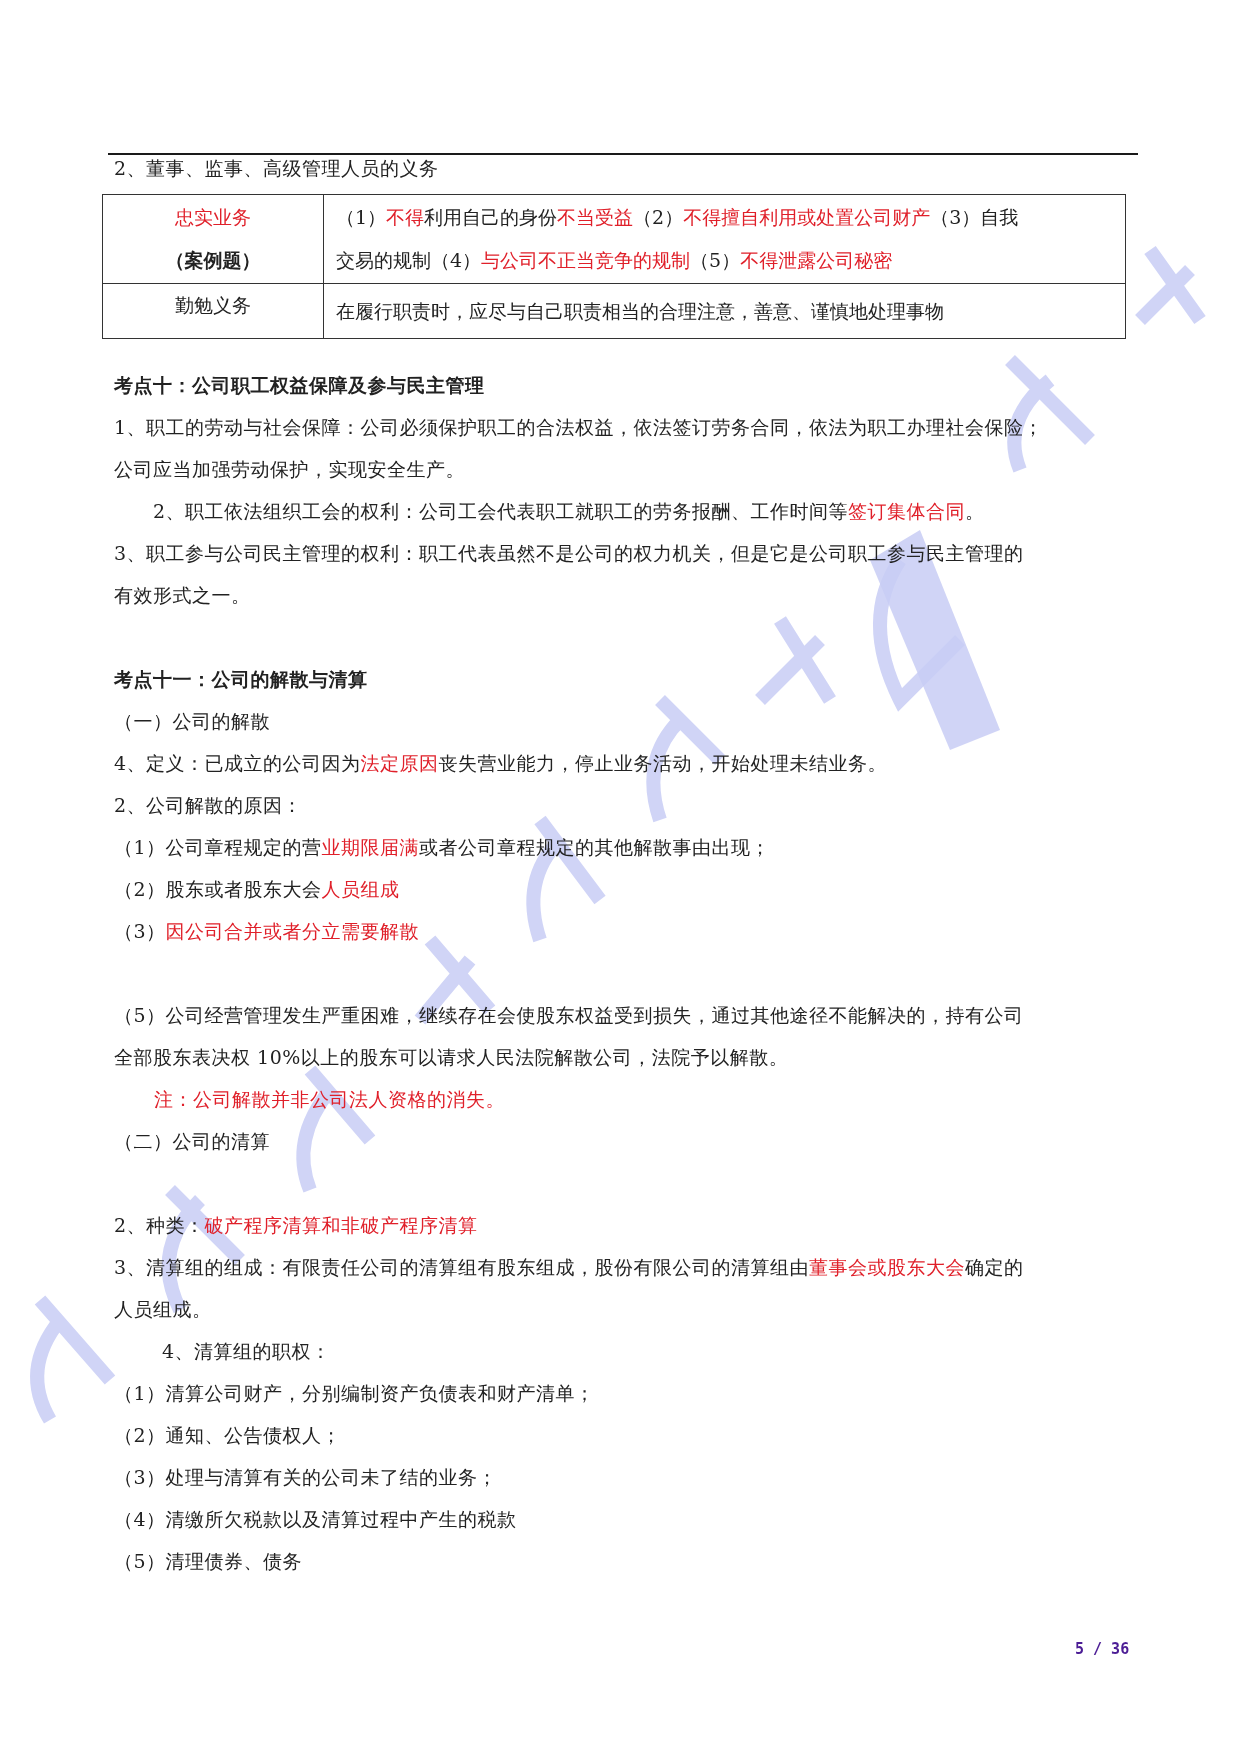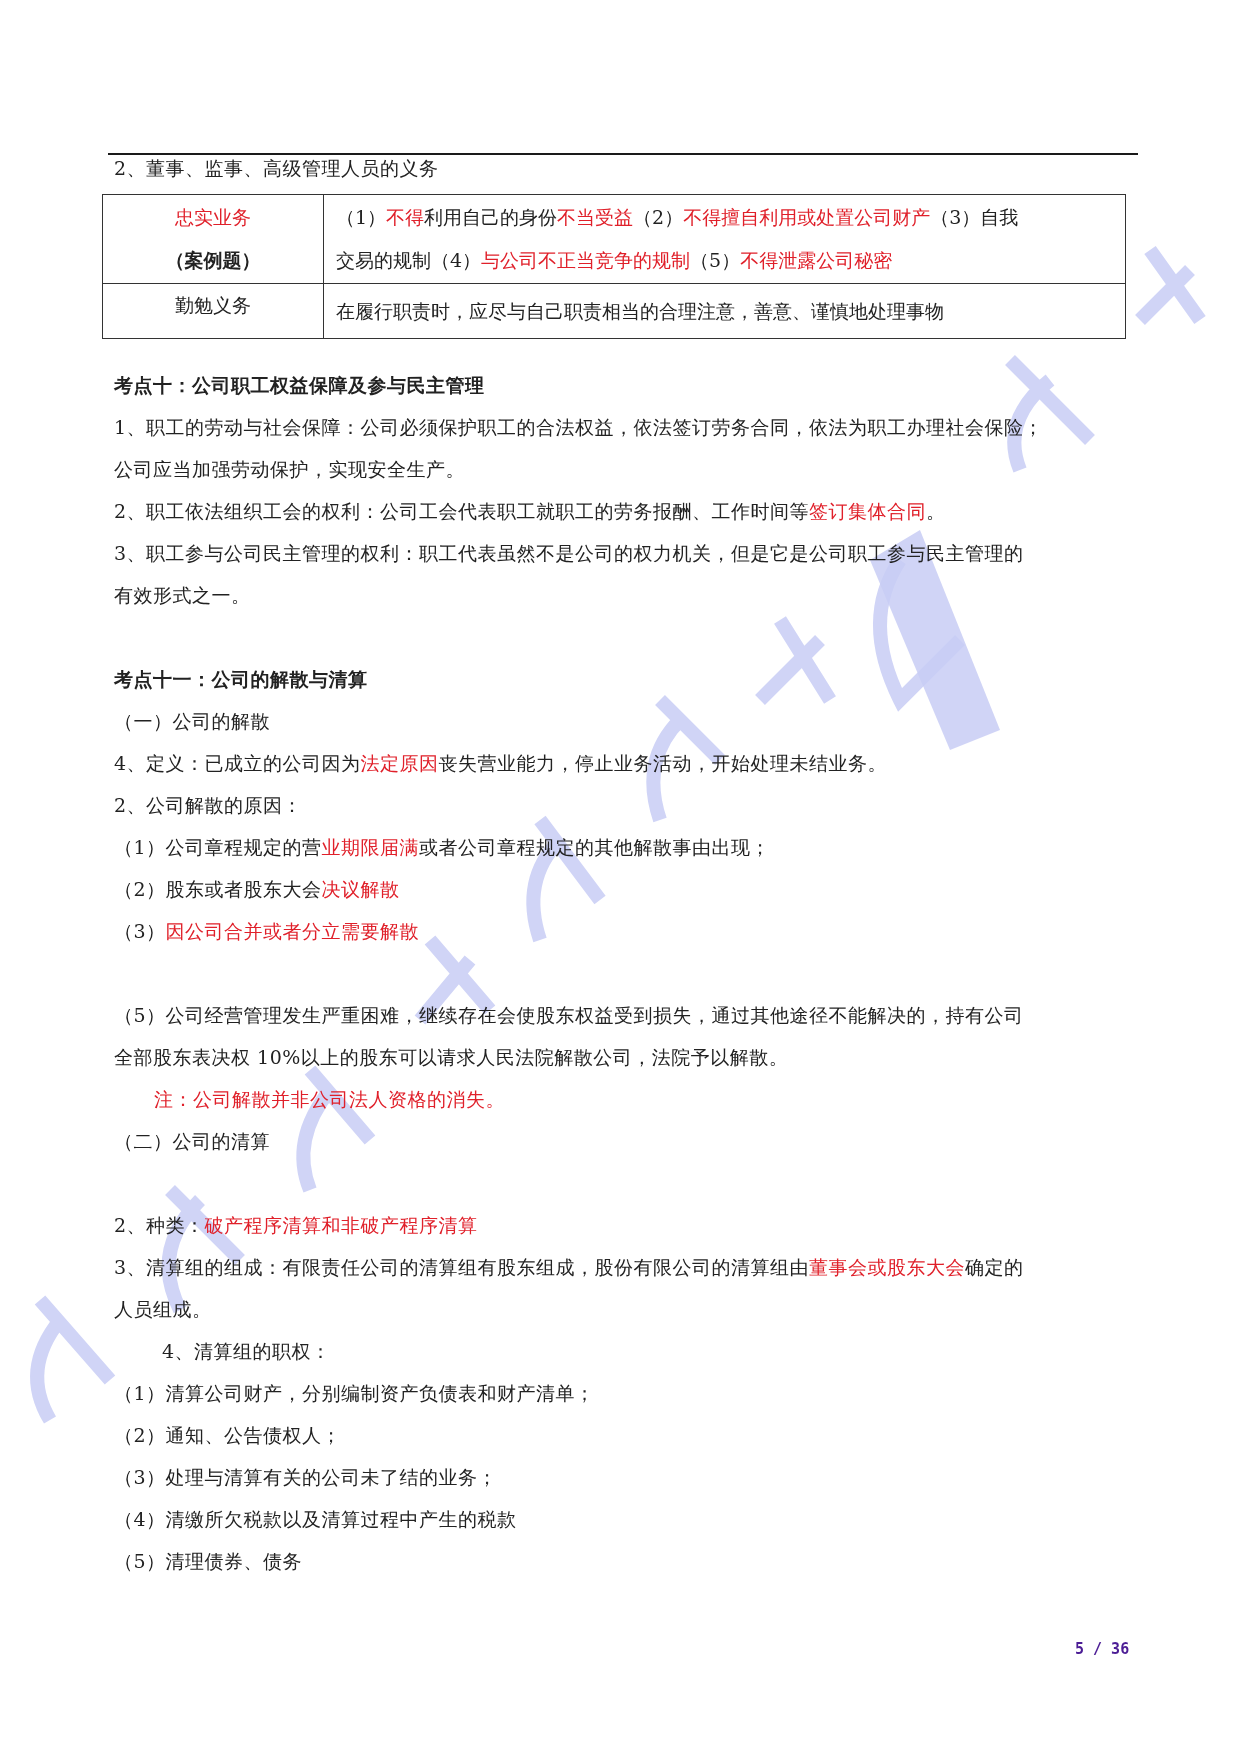--- a/index.html
+++ b/index.html
@@ -68,37 +68,37 @@
       <td class="content">
         <div class="cell-line" style="height:40px;line-height:40px;">在履行职责时，应尽与自己职责相当的合理注意，善意、谨慎地处理事物</div>
       </td>
     </tr>
   </tbody>
     </table>
 
   <div class="line bold" style="top:373px;">考点十：公司职工权益保障及参与民主管理</div>
   <div class="line" style="top:415px;">1、职工的劳动与社会保障：公司必须保护职工的合法权益，依法签订劳务合同，依法为职工办理社会保险；</div>
   <div class="line" style="top:457px;">公司应当加强劳动保护，实现安全生产。</div>
-  <div class="line" style="top:499px;">
+  <div class="line" style="top:499px;margin-left:39px;">
     <span>2、职工依法组织工会的权利：公司工会代表职工就职工的劳务报酬、工作时间等</span><span class="red">签订集体合同</span><span>。</span>
   </div>
   <div class="line" style="top:541px;">3、职工参与公司民主管理的权利：职工代表虽然不是公司的权力机关，但是它是公司职工参与民主管理的</div>
   <div class="line" style="top:583px;">有效形式之一。</div>
 
   <div class="line bold" style="top:667px;">考点十一：公司的解散与清算</div>
   <div class="line" style="top:709px;">（一）公司的解散</div>
   <div class="line" style="top:751px;">
     <span>4、定义：已成立的公司因为</span><span class="red">法定原因</span><span>丧失营业能力，停止业务活动，开始处理未结业务。</span>
   </div>
   <div class="line" style="top:793px;">2、公司解散的原因：</div>
   <div class="line" style="top:835px;">
     <span>（1）公司章程规定的营</span><span class="red">业期限届满</span><span>或者公司章程规定的其他解散事由出现；</span>
   </div>
   <div class="line" style="top:877px;">
-    <span>（2）股东或者股东大会</span><span class="red">决议解散</span>
+    <span>（2）股东或者股东大会</span><span class="red">人员组成</span>
   </div>
   <div class="line" style="top:919px;">
     <span>（3）</span><span class="red">因公司合并或者分立需要解散</span>
   </div>
   <div class="line" style="top:1003px;">（5）公司经营管理发生严重困难，继续存在会使股东权益受到损失，通过其他途径不能解决的，持有公司</div>
   <div class="line" style="top:1045px;">全部股东表决权 10%以上的股东可以请求人民法院解散公司，法院予以解散。</div>
   <div class="line red" style="top:1087px; left:154px;">注：公司解散并非公司法人资格的消失。</div>
   <div class="line" style="top:1129px;">（二）公司的清算</div>
   <div class="line" style="top:1213px;">
     <span>2、种类：</span><span class="red">破产程序清算和非破产程序清算</span>

